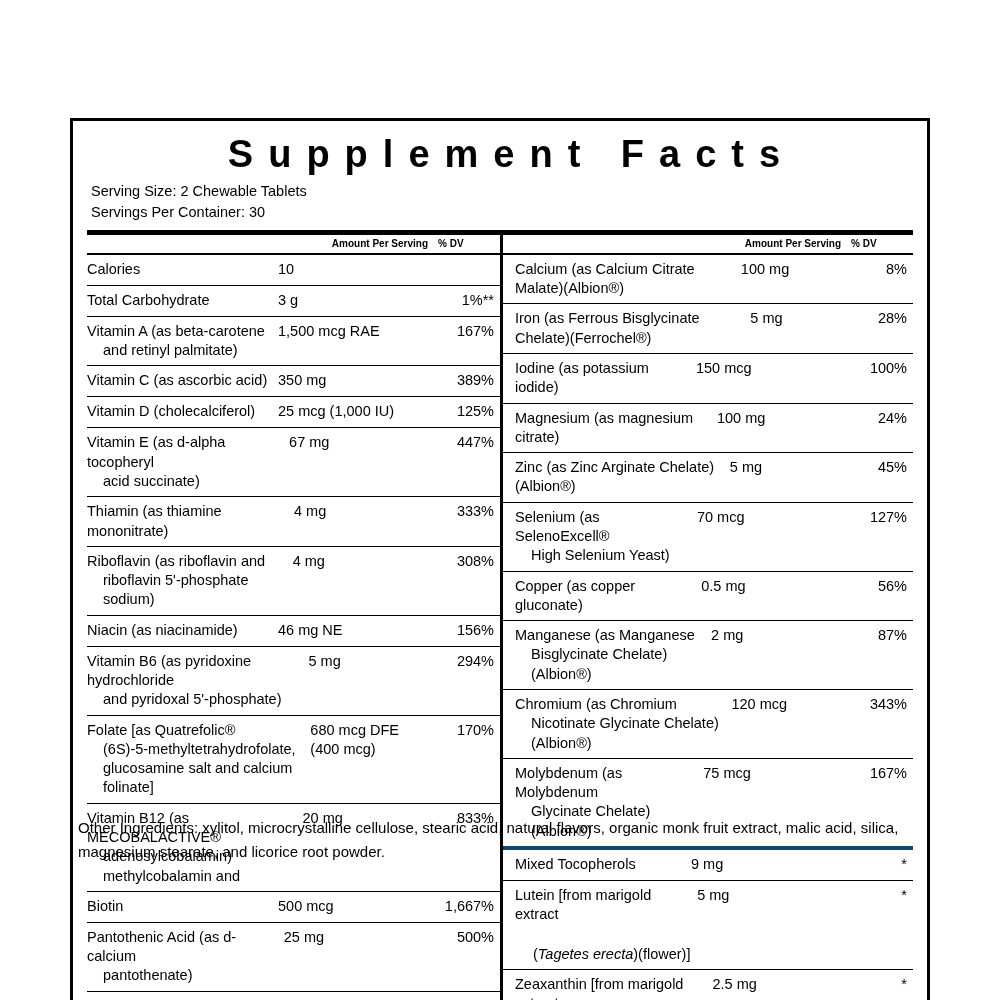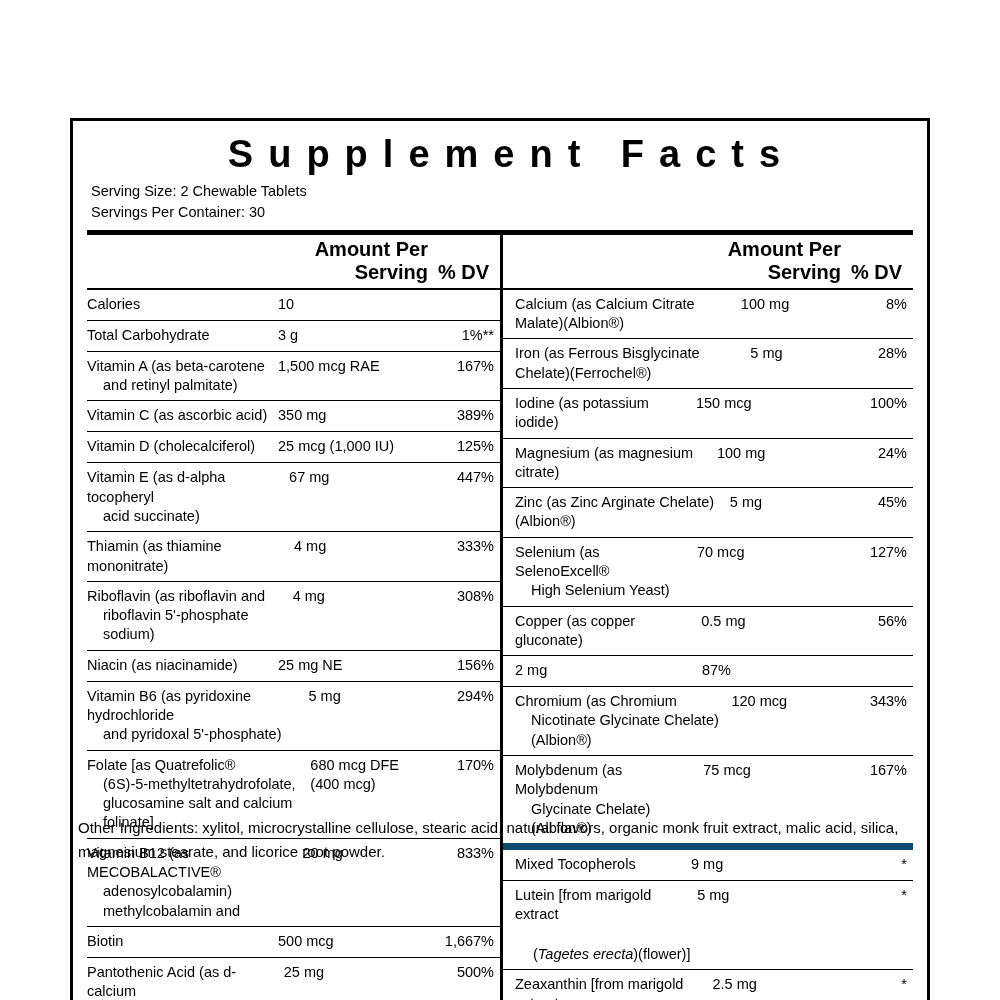--- a/index.html
+++ b/index.html
@@ -61,21 +61,21 @@
     padding-right: 0;
   }
   .col-right {
     width: 50%;
     border-left: 3px solid #000;
     padding-left: 0;
   }
   .hdr {
     display: flex;
     align-items: flex-end;
-    font-size: 20px;
+    font-size: 10px;
     font-weight: bold;
     padding: 3px 0 4px 0;
     border-bottom: 2px solid #000;
   }
   .hdr .h-name { flex: 1 1 auto; }
   .hdr .h-amt {
     width: 150px;
     text-align: right;
     padding-right: 10px;
   }
@@ -107,21 +107,21 @@
     text-align: left;
     padding-right: 10px;
     white-space: pre-line;
   }
   .row .r-dv {
     width: 56px;
     text-align: right;
     padding-right: 6px;
   }
   .row.no-border { border-bottom: none; }
-  .row.thick-top { border-top: 7px solid #0c4a6e; }
+  .row.thick-top { border-top: 4px solid #0c4a6e; }
   .indent { display: block; padding-left: 16px; }
   .indent2 { display: block; padding-left: 18px; margin-top: 20px; }
   .ital { font-style: italic; }
 
   .other-ing {
     position: absolute;
     left: 78px;
     top: 816px;
     width: 870px;
     font-size: 15px;
@@ -205,21 +205,21 @@
           <div class="r-name">
             <span>Riboflavin (as riboflavin and</span>
             <span class="indent">riboflavin 5'-phosphate sodium)</span>
           </div>
           <div class="r-amt">4 mg</div>
           <div class="r-dv">308%</div>
         </div>
 
         <div class="row">
           <div class="r-name"><span>Niacin (as niacinamide)</span></div>
-          <div class="r-amt">25 mg NE</div>
+          <div class="r-amt">46 mg NE</div>
           <div class="r-dv">156%</div>
         </div>
 
         <div class="row">
           <div class="r-name">
             <span>Vitamin B6 (as pyridoxine hydrochloride</span>
             <span class="indent">and pyridoxal 5'-phosphate)</span>
           </div>
           <div class="r-amt">5 mg</div>
           <div class="r-dv">294%</div>
@@ -314,20 +314,24 @@
           <div class="r-dv">127%</div>
         </div>
 
         <div class="row">
           <div class="r-name"><span>Copper (as copper gluconate)</span></div>
           <div class="r-amt">0.5 mg</div>
           <div class="r-dv">56%</div>
         </div>
 
         <div class="row">
+          <div class="r-name">
+            <span>Manganese (as Manganese</span>
+            <span class="indent">Bisglycinate Chelate)(Albion®)</span>
+          </div>
           <div class="r-amt">2 mg</div>
           <div class="r-dv">87%</div>
         </div>
 
         <div class="row">
           <div class="r-name">
             <span>Chromium (as Chromium</span>
             <span class="indent">Nicotinate Glycinate Chelate)(Albion®)</span>
           </div>
           <div class="r-amt">120 mcg</div>

